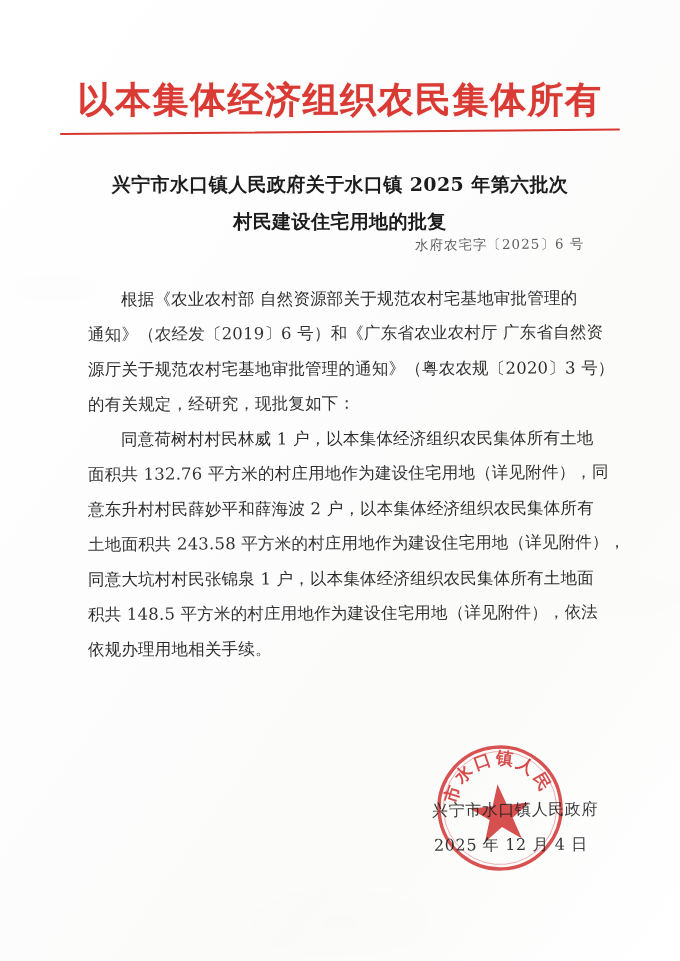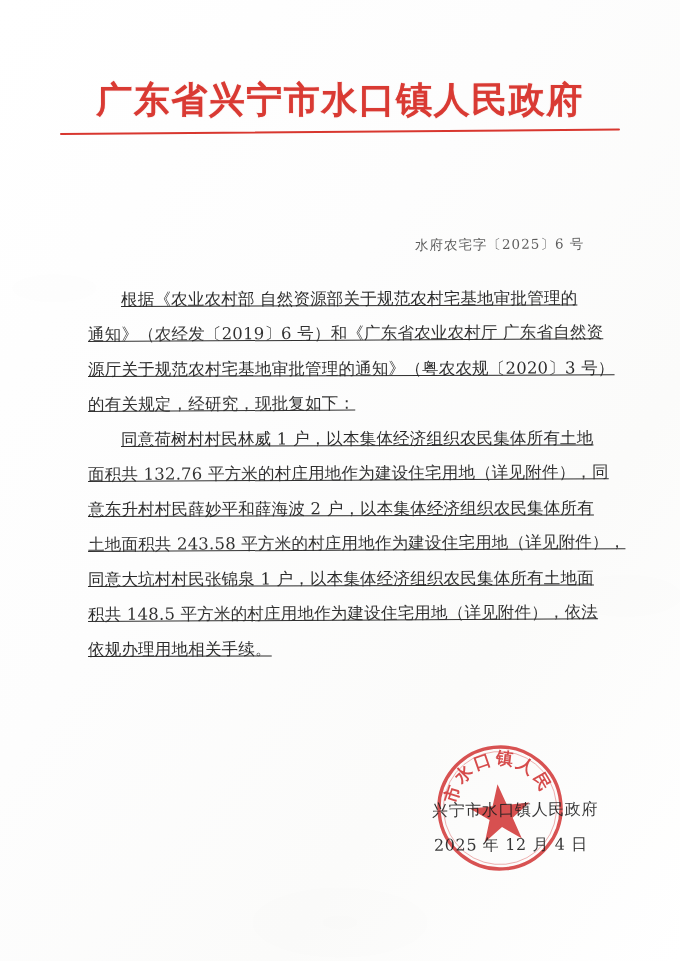--- a/index.html
+++ b/index.html
@@ -101,21 +101,20 @@
     left: 88px;
     top: 282px;
     width: 512px;
     font-size: 16.5px;
     line-height: 35px;
     color: #1f1f1f;
     letter-spacing: .2px;
   }
   .body-text p {
     margin: 0;
-    text-decoration: underline;
   }
   .body-text .ln {
     display: block;
     white-space: nowrap;
     transform-origin: left center;
   }
   
   .body-text .ln:nth-child(odd)  { transform: rotate(-0.18deg); opacity: .95; }
   .body-text .ln:nth-child(even) { transform: rotate(-0.3deg);  opacity: .92; }
 
@@ -159,24 +158,28 @@
   
   .no-indent { padding-left: 0; }
 </style>
 </head>
 <body>
 
 <div class="page">
   <div class="scan-noise"></div>
 
   <div class="letterhead">
-    <div class="letterhead-title">广东省兴宁市水口镇人民政府</div>
+    <div class="letterhead-title">以本集体经济组织农民集体所有</div>
   </div>
   <div class="letterhead-rule"></div>
 
+  <div class="doc-title">
+    <span class="ln">兴宁市水口镇人民政府关于水口镇 2025 年第六批次</span>
+    <span class="ln">村民建设住宅用地的批复</span>
+  </div>
 
   <div class="doc-number">水府农宅字〔2025〕6 号</div>
 
   <div class="body-text">
     <p>
       <span class="ln indent">根据《农业农村部 自然资源部关于规范农村宅基地审批管理的</span>
       <span class="ln">通知》（农经发〔2019〕6 号）和《广东省农业农村厅 广东省自然资</span>
       <span class="ln">源厅关于规范农村宅基地审批管理的通知》（粤农农规〔2020〕3 号）</span>
       <span class="ln">的有关规定，经研究，现批复如下：</span>
     </p>

